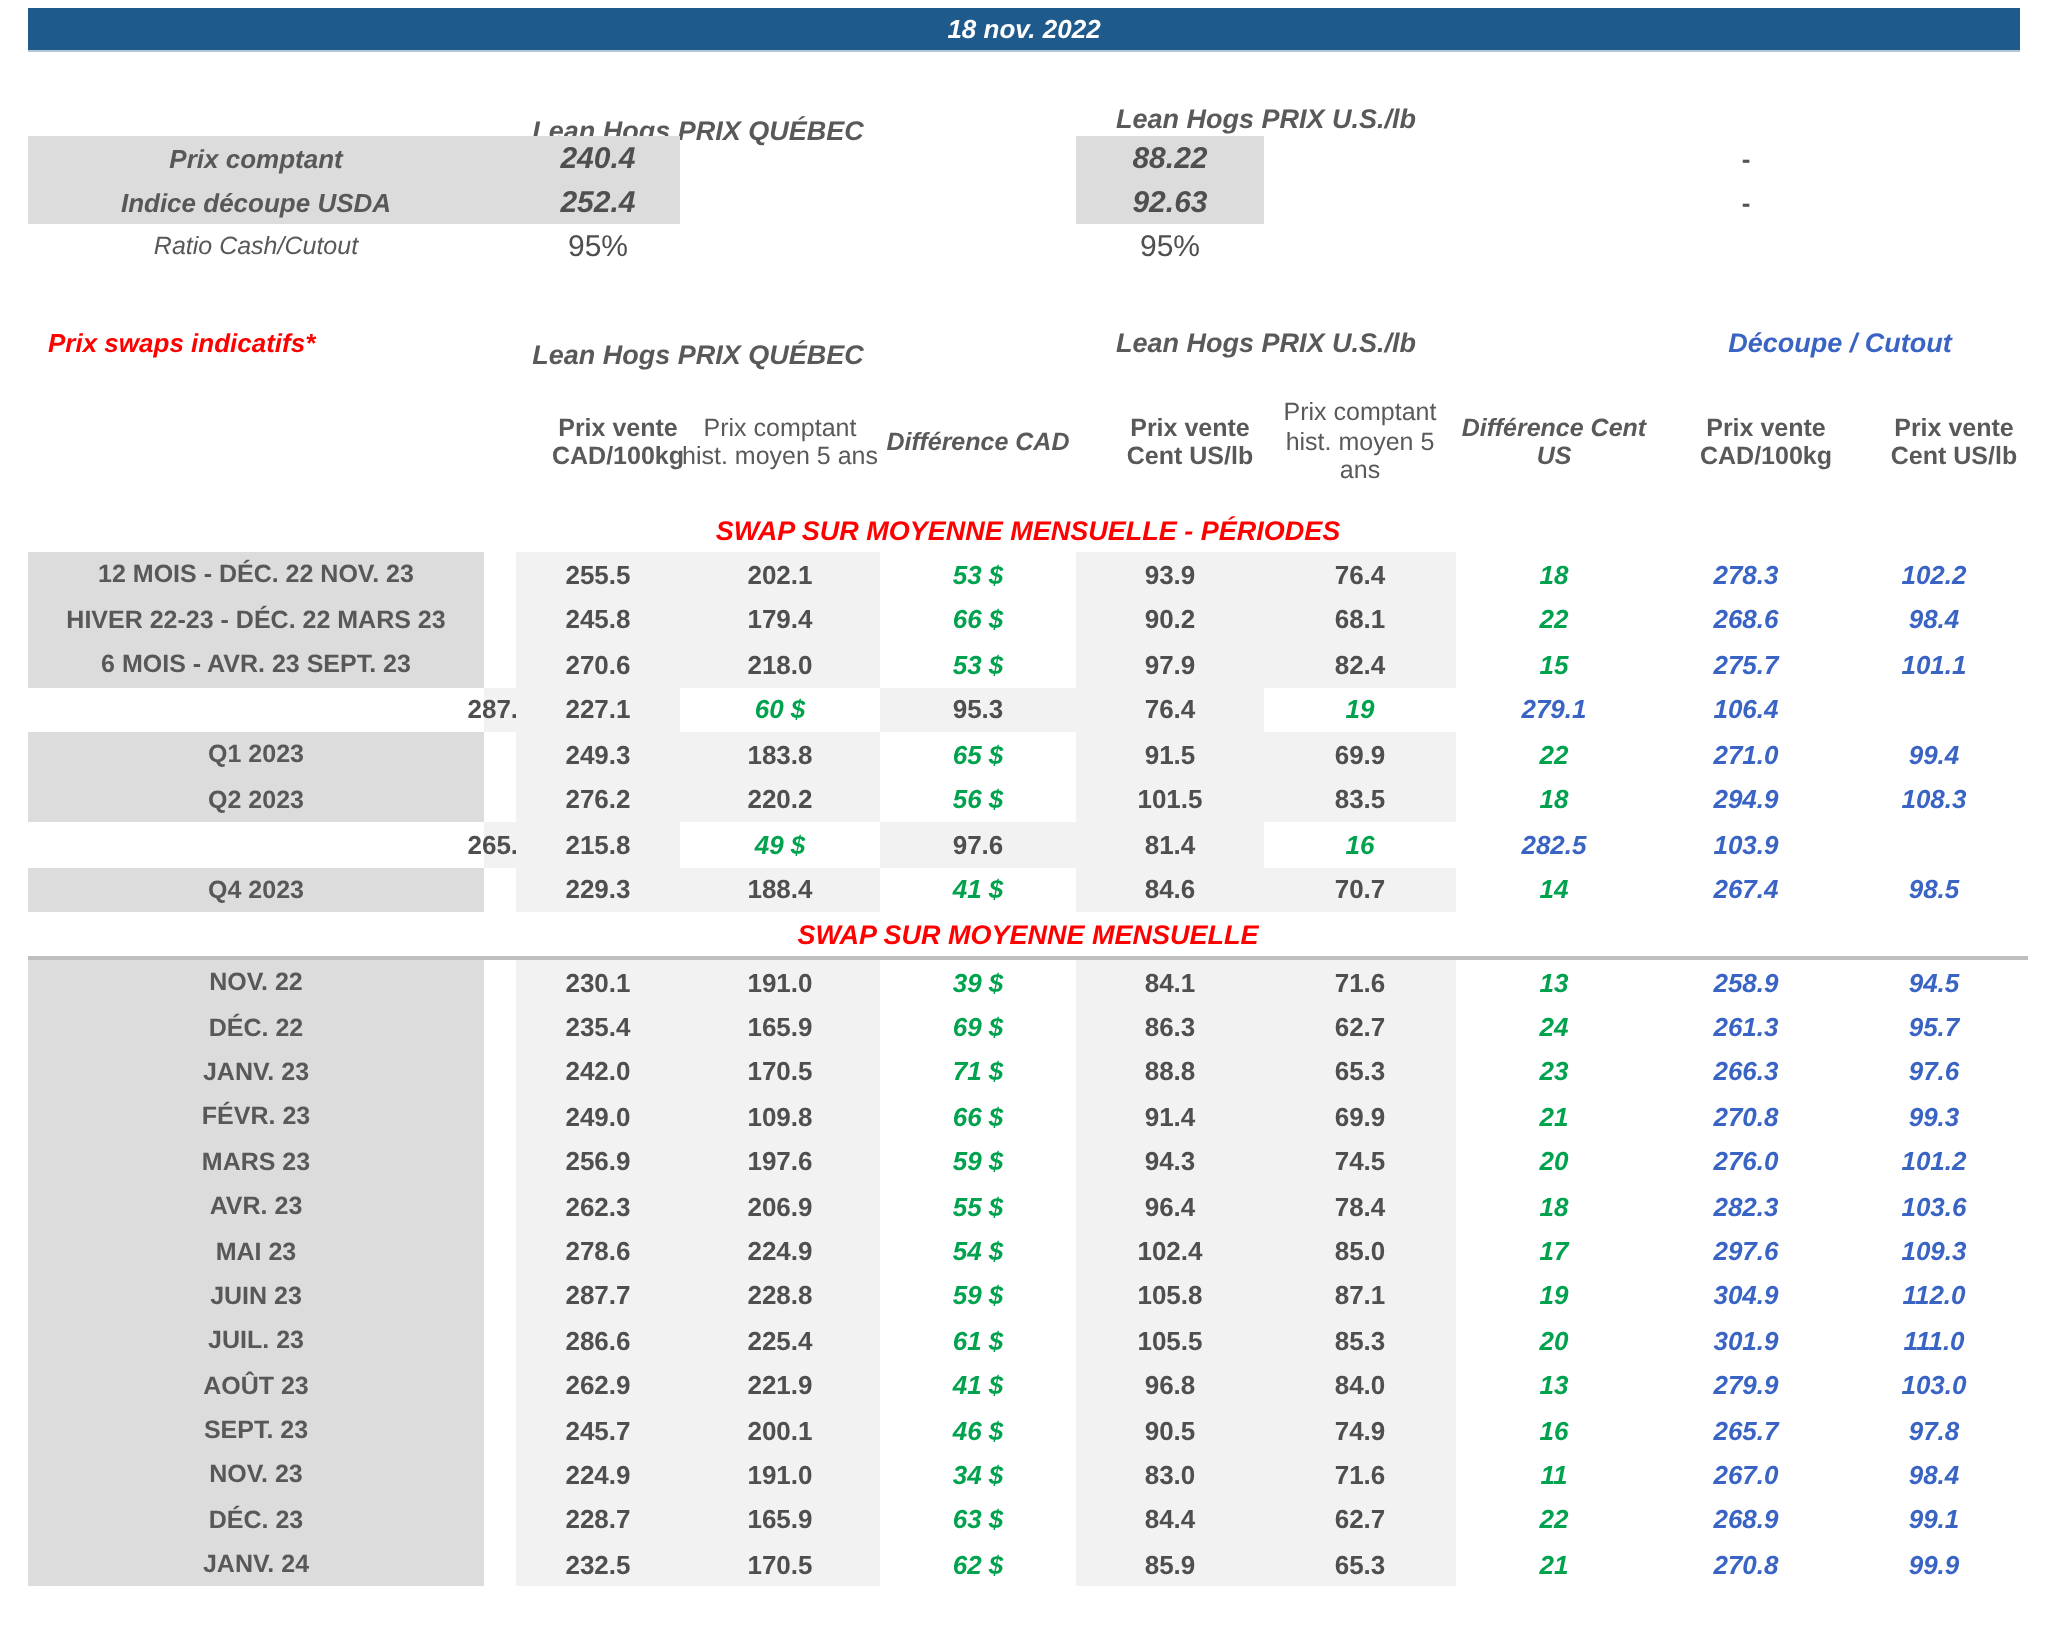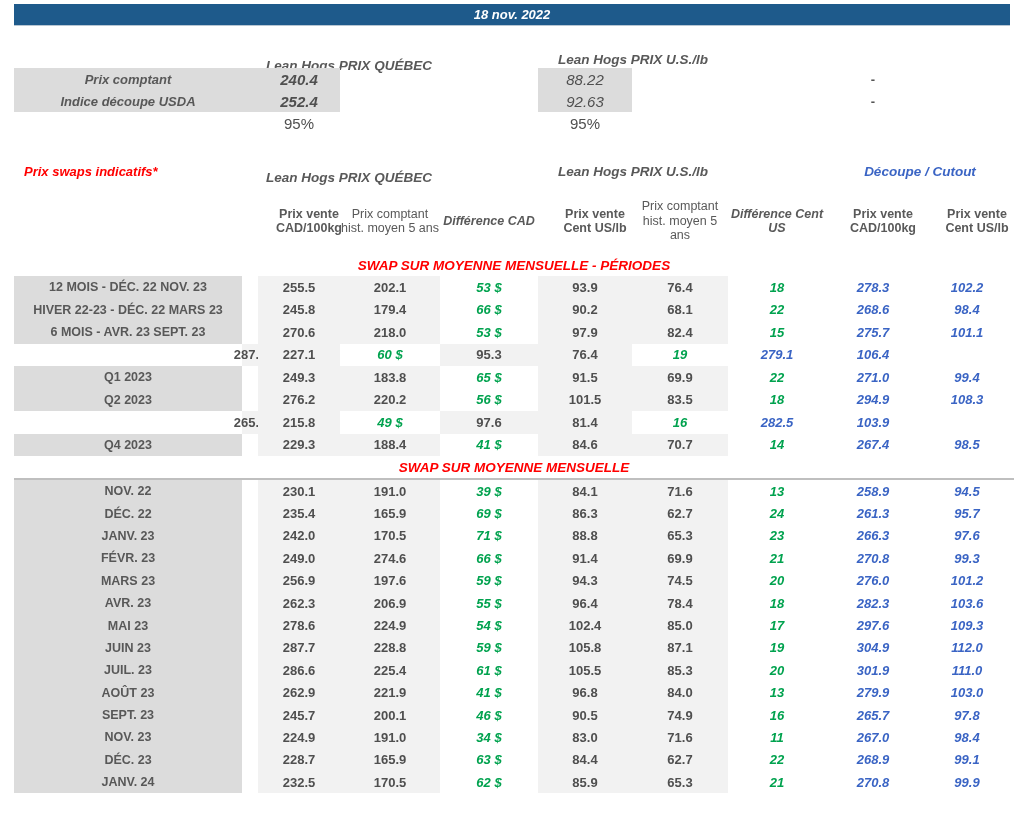--- a/index.html
+++ b/index.html
@@ -41,21 +41,21 @@
     font-size:13.5px;font-weight:bold;font-style:italic;color:#595959;
     display:flex;align-items:center;justify-content:center;white-space:nowrap;
   }
   .hdr-qc{grid-column:3/5;margin-top:12px;}
   .hdr-us{grid-column:6/8;}
   .hdr-cutout{grid-column:9/11;color:var(--blue);}
   .top-row{height:22px;}
   .top-row .t-label{grid-column:1;font-size:13px;font-weight:bold;font-style:italic;color:var(--label-ink);}
   .top-row .t-gap{grid-column:2;}
   .top-row .t-qc{grid-column:3;font-size:15px;font-weight:bold;font-style:italic;}
-  .top-row .t-us{grid-column:6;font-size:15px;font-weight:normal;font-style:italic;}
+  .top-row .t-us{grid-column:6;font-size:15px;font-weight:bold;font-style:italic;}
   .top-row .t-dash{grid-column:9;font-size:13px;font-weight:bold;color:#555555;}
   .top-row.shaded .t-label,.top-row.shaded .t-gap,
   .top-row.shaded .t-qc,.top-row.shaded .t-us{background:var(--label-bg);}
   .top-row.ratio .t-label{font-weight:normal;font-size:12.5px;}
   .top-row.ratio .t-qc,.top-row.ratio .t-us{font-weight:normal;font-style:normal;font-size:15px;}
   
   .swaps-row{margin-top:24px;height:22px;}
   .swaps-title{
     grid-column:1;justify-content:flex-start;padding-left:10px;
     color:var(--red);font-size:13px;font-weight:bold;font-style:italic;
@@ -108,20 +108,21 @@
 
   <div class="grid top-row shaded">
     <div class="cell t-label">Indice découpe USDA</div>
     <div class="cell t-gap"></div>
     <div class="cell t-qc">252.4</div>
     <div class="cell t-us">92.63</div>
     <div class="cell t-dash">-</div>
   </div>
 
   <div class="grid top-row ratio">
+    <div class="cell t-label">Ratio Cash/Cutout</div>
     <div class="cell t-gap"></div>
     <div class="cell t-qc">95%</div>
     <div class="cell t-us">95%</div>
     <div class="cell t-dash"></div>
   </div>
 
   <div class="grid swaps-row">
     <div class="cell swaps-title">Prix swaps indicatifs*</div>
     <div class="lh-header hdr-qc">Lean Hogs PRIX QUÉBEC</div>
     <div class="lh-header hdr-us">Lean Hogs PRIX U.S./lb</div>
@@ -275,21 +276,21 @@
     <div class="cell c-val c4">88.8</div>
     <div class="cell c-val c5">65.3</div>
     <div class="cell c-val c6">23</div>
     <div class="cell c-val c7">266.3</div>
     <div class="cell c-val c8">97.6</div>
   </div>
       <div class="grid row">
     <div class="cell c-label">FÉVR. 23</div>
     <div class="cell c-gap"></div>
     <div class="cell c-val c1">249.0</div>
-    <div class="cell c-val c2">274.6</div>
+    <div class="cell c-val c2">109.8</div>
     <div class="cell c-val c3">66 $</div>
     <div class="cell c-val c4">91.4</div>
     <div class="cell c-val c5">69.9</div>
     <div class="cell c-val c6">21</div>
     <div class="cell c-val c7">270.8</div>
     <div class="cell c-val c8">99.3</div>
   </div>
       <div class="grid row">
     <div class="cell c-label">MARS 23</div>
     <div class="cell c-gap"></div>

